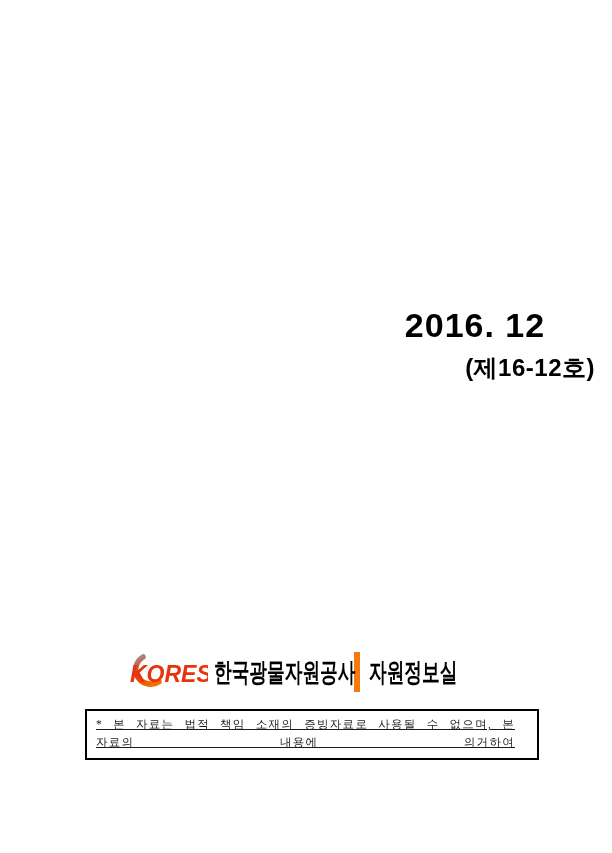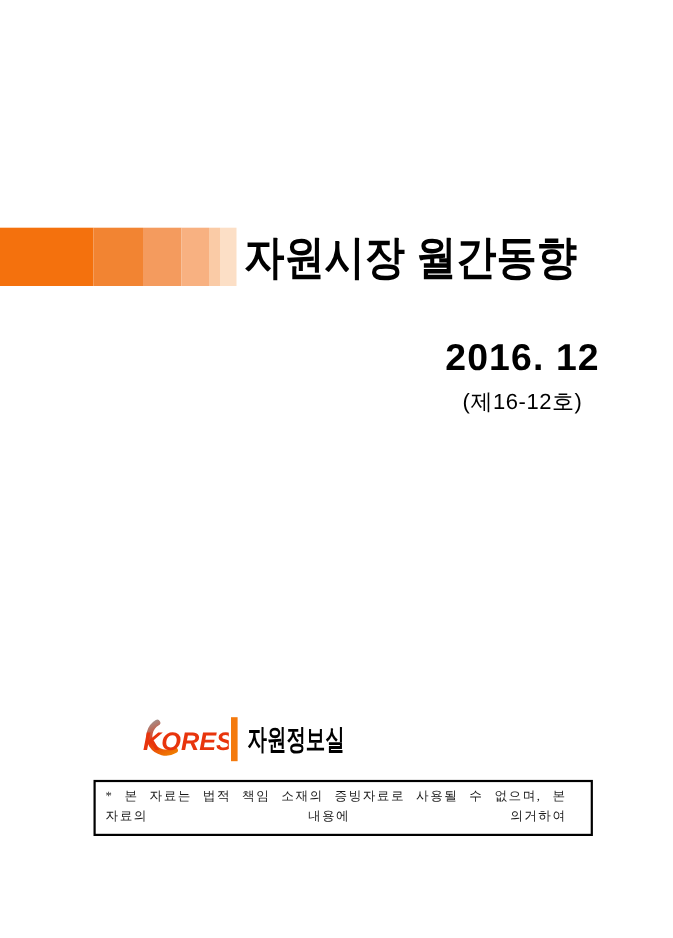--- a/index.html
+++ b/index.html
@@ -58,24 +58,25 @@
     color: #000000;
   }
   .issue-date {
     font-size: 34px;
     font-weight: 800;
     letter-spacing: 1px;
     white-space: pre;
   }
   .issue-number {
     margin-top: 7px;
-    font-size: 20px;
-    font-weight: 400;
+    font-size: 24px;
+    font-weight: 700;
     letter-spacing: 0.5px;
     white-space: pre;
+    text-align: right;
   }
 
   
   .publisher-row {
     position: absolute;
     top: 650px;
     left: 116px;
     height: 44px;
     display: flex;
     align-items: center;
@@ -118,64 +119,57 @@
     width: 454px;
     min-height: 42px;
     border: 2px solid #000000;
     padding: 5px 22px 6px 9px;
     font-family: "Liberation Serif", serif;
     font-size: 11.5px;
     line-height: 1.55;
     letter-spacing: 1.3px;
     word-spacing: 4px;
     color: #1a1a1a;
+    text-decoration: underline;
   }
   .disclaimer-line1 {
     text-align: justify;
     text-align-last: justify;
   }
   .disclaimer-line2 {
     text-align: left;
   }
 </style>
 </head>
 <body>
 
 <div class="page">
 
-  <div class="title-band">
-    <div class="band-segments">
-        <div class="seg" style="width: 85px; background: rgb(244, 113, 13);"></div>
-        <div class="seg" style="width: 45px; background: rgb(242, 132, 50);"></div>
-        <div class="seg" style="width: 35px; background: rgb(244, 155, 94);"></div>
-        <div class="seg" style="width: 25px; background: rgb(248, 177, 129);"></div>
-        <div class="seg" style="width: 10px; background: rgb(250, 203, 166);"></div>
-        <div class="seg" style="width: 15px; background: rgb(252, 223, 198);"></div>
-      </div>
-    <div class="doc-title">자원시장 월간동향</div>
-  </div>
 
   <div class="issue-block">
     <div class="issue-date">2016. 12</div>
     <div class="issue-number">(제16-12호)</div>
   </div>
 
   <div class="publisher-row">
     <svg class="kores-logo" viewBox="0 0 92 40">
       <defs>
         <linearGradient id="swooshGrad" gradientUnits="userSpaceOnUse" x1="22" y1="2" x2="40" y2="38">
           <stop id="swoosh-stop1" offset="0" stop-color="#9a9a9a"></stop>
           <stop id="swoosh-stop2" offset="0.45" stop-color="#E8340C"></stop>
           <stop id="swoosh-stop3" offset="1" stop-color="#F18A00"></stop>
         </linearGradient>
       </defs>
       <path d="M 27 5 A 14 13.5 0 1 0 43 30" fill="none" stroke="url(#swooshGrad)" stroke-width="5.5" stroke-linecap="round"></path>
       <text id="kores-text" x="14" y="30" font-size="23" font-style="italic" font-weight="900" font-family="Liberation Sans, sans-serif" fill="#E8340C">KORES</text>
     </svg>
 
+    <div class="company-name-wrap">
+      <span class="cjk-condensed">한국광물자원공사</span>
+    </div>
 
     <div class="logo-divider" id="logo-divider" style="background: rgb(244, 122, 14);"></div>
 
     <div class="dept-name-wrap">
       <span class="cjk-condensed">자원정보실</span>
     </div>
   </div>
 
   <div class="disclaimer-box">
     <div class="disclaimer-line1">* 본 자료는 법적 책임 소재의 증빙자료로 사용될 수 없으며, 본 자료의 내용에 의거하여</div>

